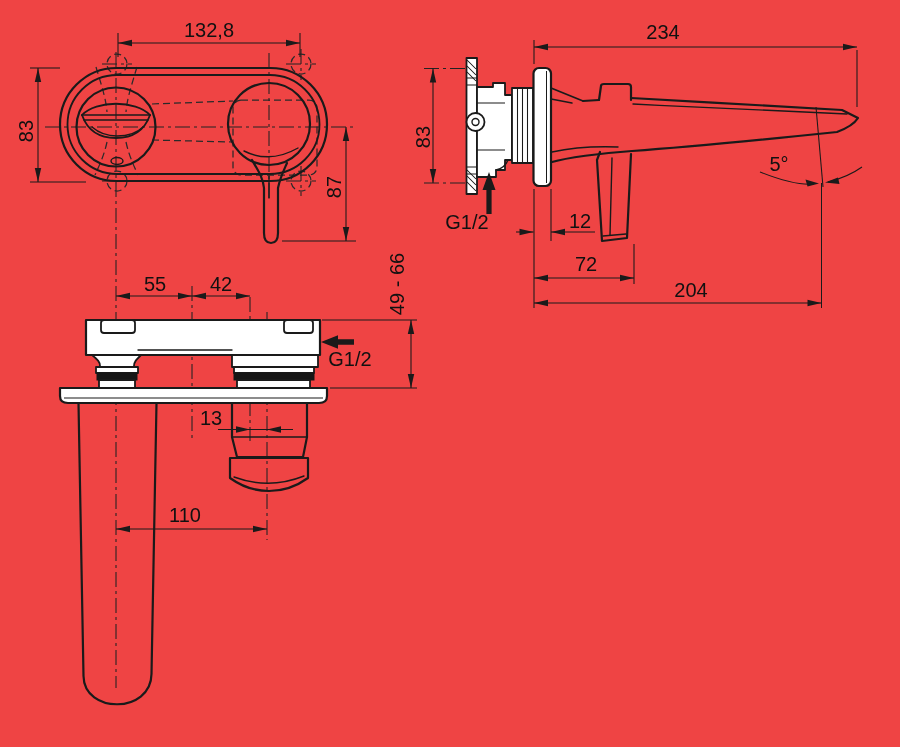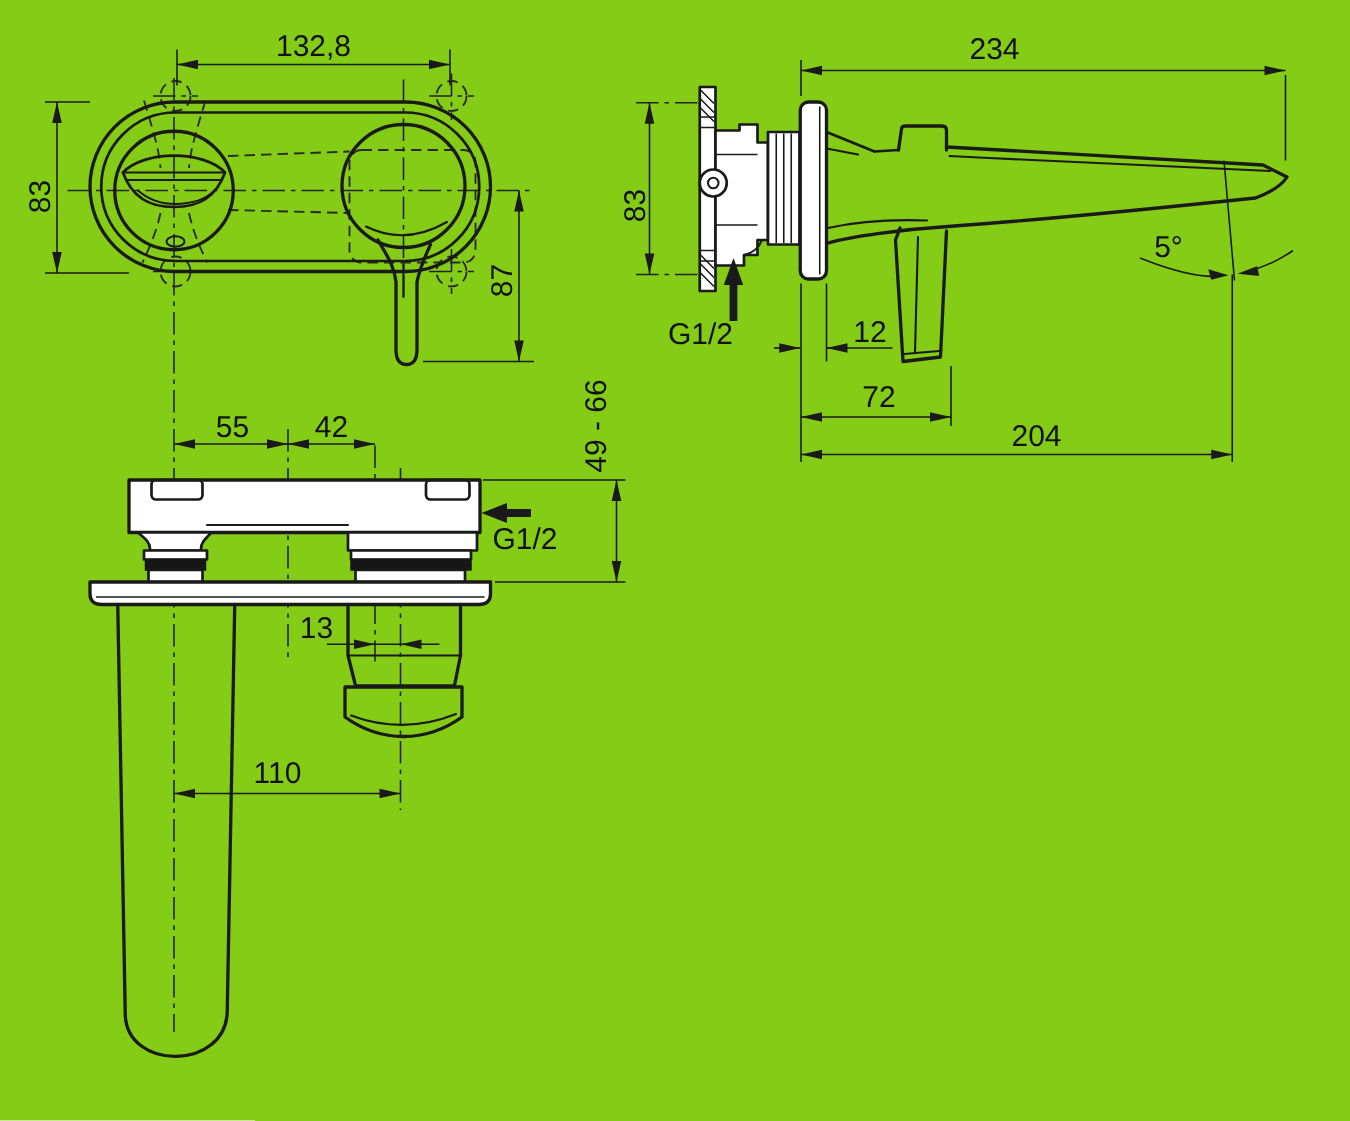--- a/index.html
+++ b/index.html
@@ -1,16 +1,16 @@
 <!DOCTYPE html>
 <html><head>
 <meta charset="utf-8">
 <style>
   html,body{margin:0;padding:0;background:#ffffff;}
-  .stage{position:relative;width:900px;height:747px;background:#84cc16;overflow:hidden;}
+  .stage{position:relative;width:900px;height:747px;background:#ef4444;overflow:hidden;}
   svg{display:block;}
   
   .ln  {fill:none;stroke:#1a1a1a;stroke-width:2.2;stroke-linejoin:round;stroke-linecap:round;}
   .ln18{fill:none;stroke:#1a1a1a;stroke-width:1.8;stroke-linejoin:round;stroke-linecap:round;}
   .md  {fill:none;stroke:#1a1a1a;stroke-width:1.4;stroke-linejoin:round;stroke-linecap:round;}
   
   .tn  {fill:none;stroke:#1a1a1a;stroke-width:1.05;stroke-linecap:butt;}
   
   .cl  {fill:none;stroke:#222;stroke-width:1.05;stroke-dasharray:15 4 3 4;}
   

